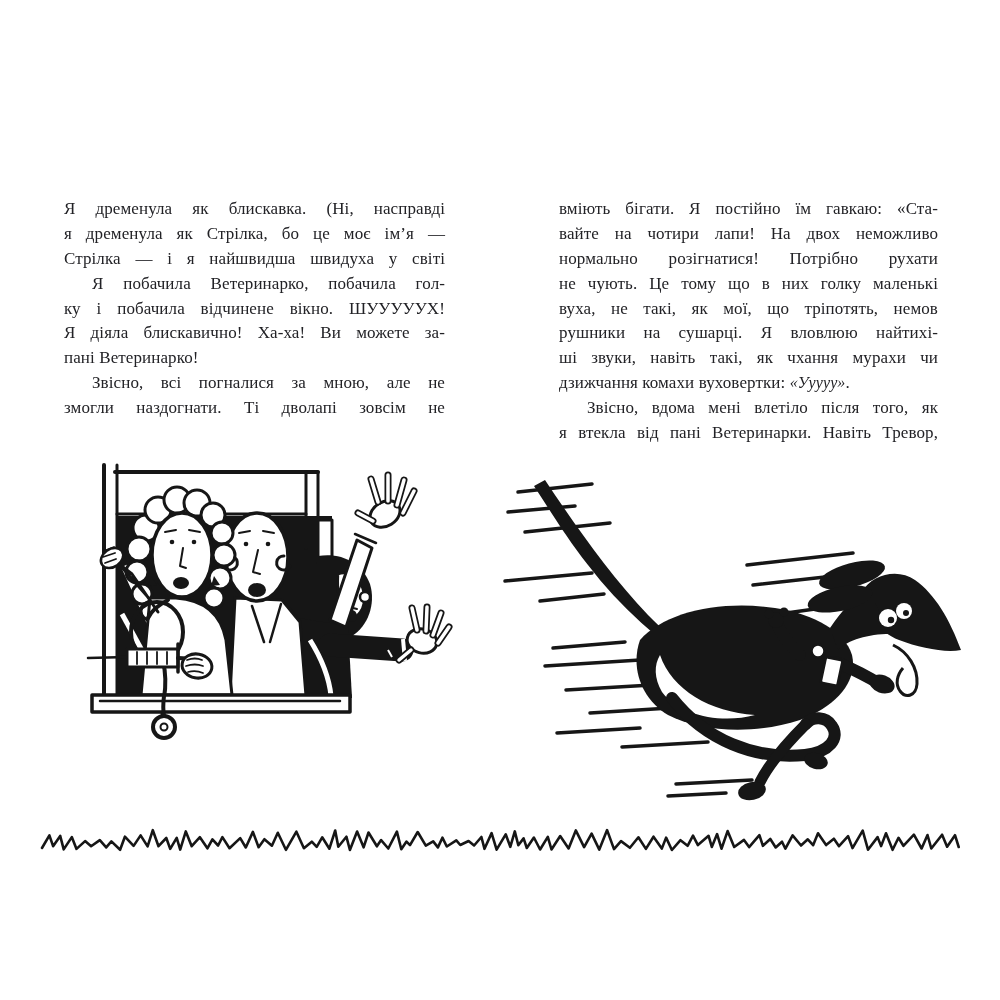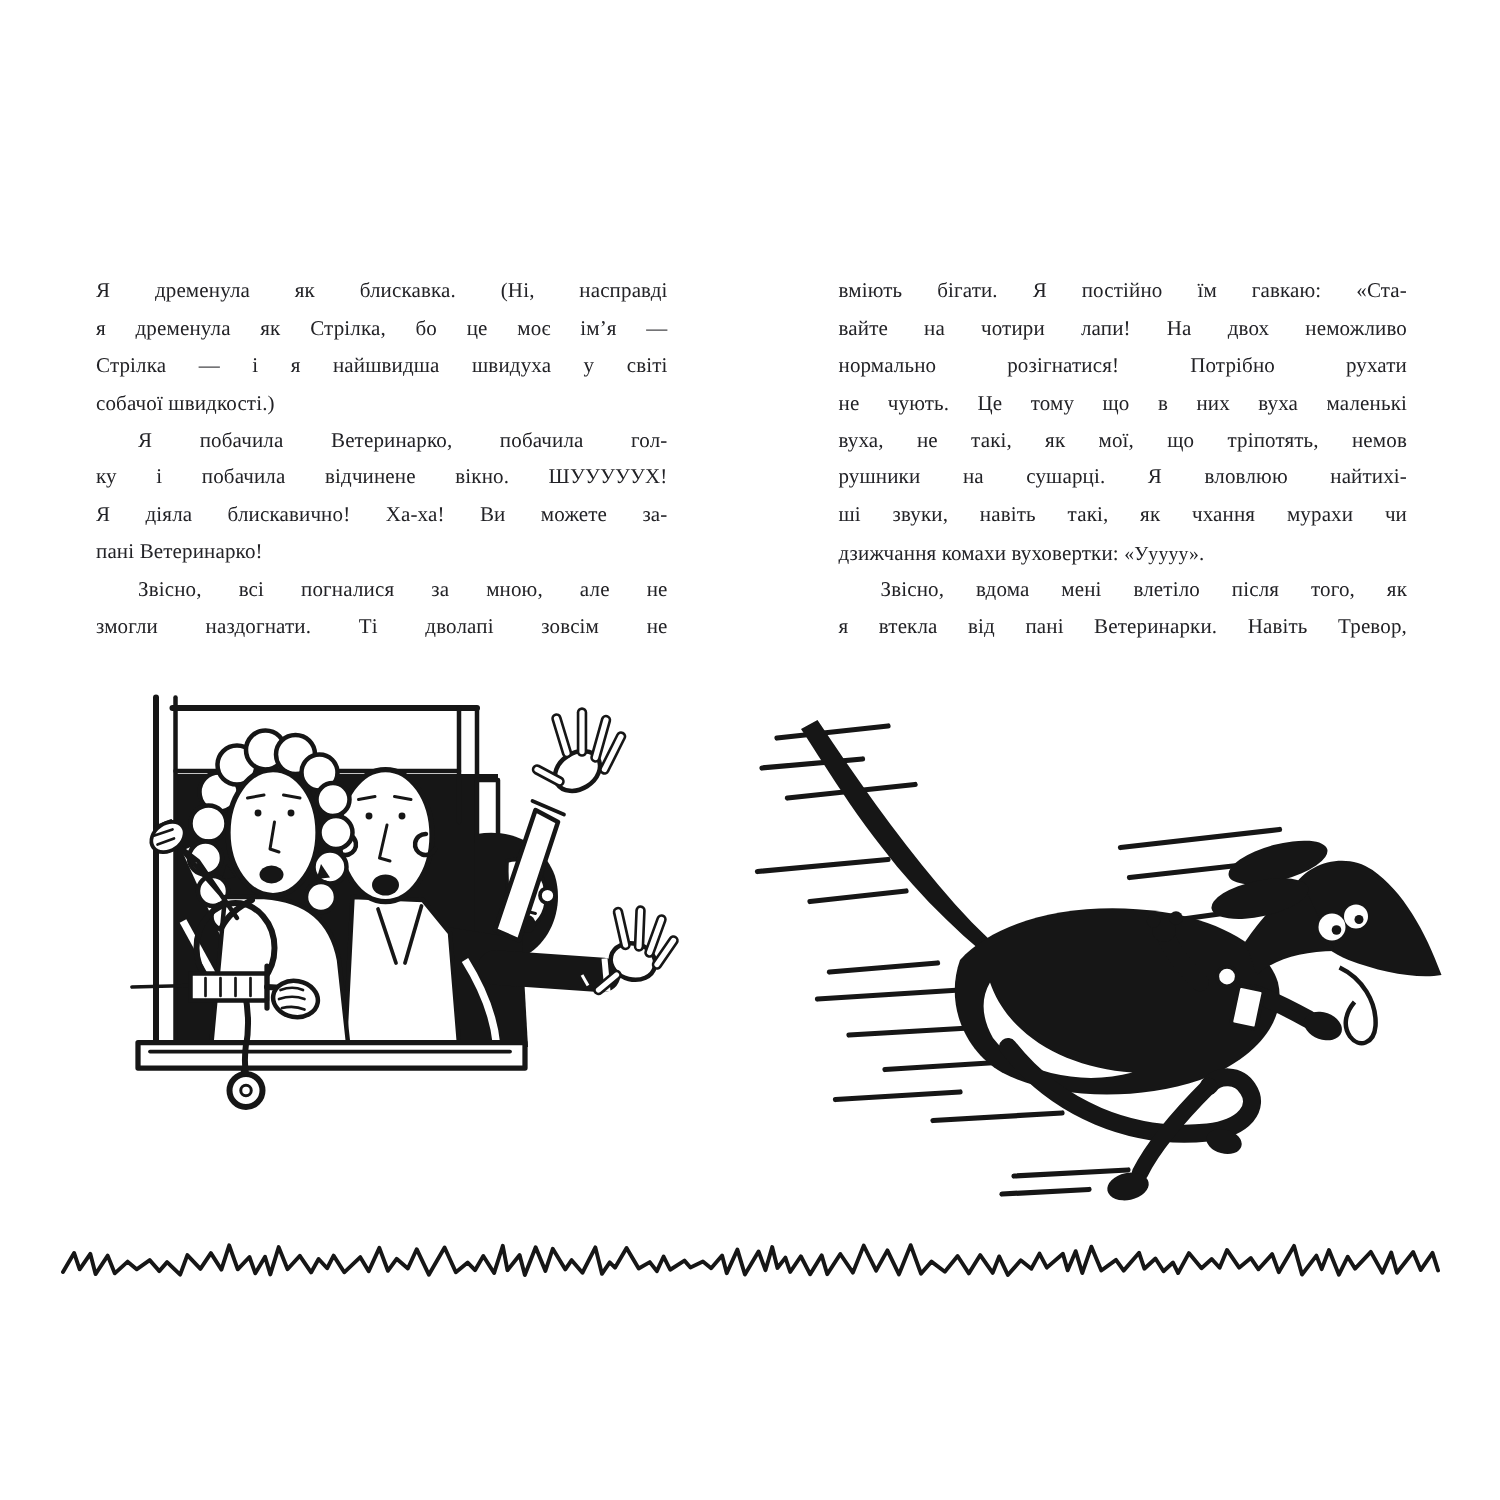--- a/index.html
+++ b/index.html
@@ -1,55 +1,54 @@
 <!DOCTYPE html>
 <html><head>
 <meta charset="utf-8">
 <style>
   html,body{margin:0;padding:0;}
   .page{position:relative;width:1000px;height:1000px;background:#ffffff;overflow:hidden;
         font-family:"Liberation Serif","DejaVu Serif",serif;color:#222226;}
-  .col{position:absolute;top:183px;font-size:14px;line-height:24.9px;letter-spacing:0.1px;}
+  .col{position:absolute;top:197px;font-size:17px;line-height:24.9px;letter-spacing:0.1px;}
   .col-left{left:64px;width:381px;}
   .col-right{left:559px;width:379px;}
   .line{height:24.9px;white-space:normal;text-align:left;}
   .line.just{text-align:justify;text-align-last:justify;-moz-text-align-last:justify;}
   .line.ind{text-indent:28px;}
-  .it{font-size:0.94em;}
+  .it{font-style:italic;font-size:0.94em;}
   svg{position:absolute;display:block;}
   #window-illo{left:70px;top:460px;}
   #dog-illo{left:500px;top:470px;}
   #grass{left:0;top:820px;}
   .ink{stroke:#161616;fill:none;stroke-linecap:round;stroke-linejoin:round;}
   .fillink{fill:#161616;stroke:none;}
   .wh{fill:#ffffff;stroke:#161616;stroke-linejoin:round;}
 </style>
 </head>
 <body>
 
 <div class="page">
 
   <div class="col col-left">
       <div class="line just">Я дременула як блискавка. (Ні, насправді</div>
       <div class="line just">я дременула як Стрілка, бо це моє ім’я —</div>
       <div class="line just">Стрілка — і я найшвидша швидуха у світі</div>
-      <div class="line">собачої швидкості.)</div>
       <div class="line just ind">Я побачила Ветеринарко, побачила гол-</div>
       <div class="line just">ку і побачила відчинене вікно. ШУУУУУХ!</div>
       <div class="line just">Я діяла блискавично! Ха-ха! Ви можете за-</div>
       <div class="line">пані Ветеринарко!</div>
       <div class="line just ind">Звісно, всі погналися за мною, але не</div>
       <div class="line just">змогли наздогнати. Ті дволапі зовсім не</div>
     </div>
 
   <div class="col col-right">
       <div class="line just">вміють бігати. Я постійно їм гавкаю: «Ста-</div>
       <div class="line just">вайте на чотири лапи! На двох неможливо</div>
       <div class="line just">нормально розігнатися! Потрібно рухати</div>
-      <div class="line just">не чують. Це тому що в них вуха маленькі</div>
+      <div class="line just">не чують. Це тому що в них голку маленькі</div>
       <div class="line just">вуха, не такі, як мої, що тріпотять, немов</div>
       <div class="line just">рушники на сушарці. Я вловлюю найтихі-</div>
       <div class="line just">ші звуки, навіть такі, як чхання мурахи чи</div>
       <div class="line"><span>дзижчання комахи вуховертки: </span><span class="it">«Ууууу»</span><span>.</span></div>
       <div class="line just ind">Звісно, вдома мені влетіло після того, як</div>
       <div class="line just">я втекла від пані Ветеринарки. Навіть Тревор,</div>
     </div>
 
   <svg id="window-illo" width="390" height="350" viewBox="70 460 390 350" aria-hidden="true">
 

